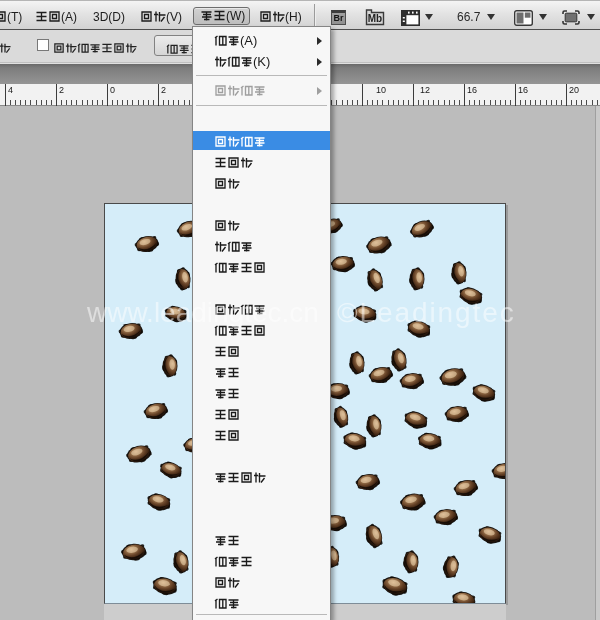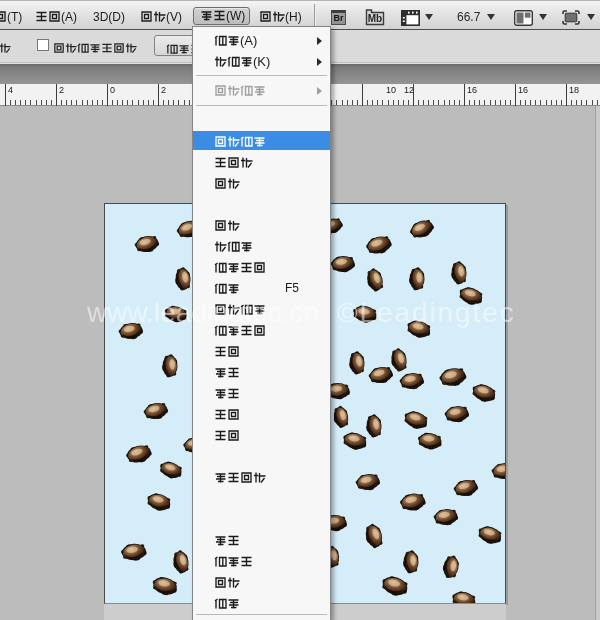--- a/index.html
+++ b/index.html
@@ -222,32 +222,32 @@
       <div class="min" style="left:316px"></div>
       <div class="min" style="left:321px"></div>
       <div class="min" style="left:326px"></div>
       <div class="min" style="left:331px"></div>
       <div class="min" style="left:336px"></div>
       <div class="min" style="left:342px"></div>
       <div class="min" style="left:347px"></div>
       <div class="min" style="left:352px"></div>
       <div class="min" style="left:357px"></div>
       <div class="maj" style="left:362px"></div>
-      <div class="rnum" style="left:386px">10</div>
+      <div class="rnum" style="left:376px">10</div>
       <div class="min" style="left:367px"></div>
       <div class="min" style="left:372px"></div>
       <div class="min" style="left:377px"></div>
       <div class="min" style="left:382px"></div>
       <div class="min" style="left:388px"></div>
       <div class="min" style="left:393px"></div>
       <div class="min" style="left:398px"></div>
       <div class="min" style="left:403px"></div>
       <div class="min" style="left:408px"></div>
       <div class="maj" style="left:413px"></div>
-      <div class="rnum" style="left:404px">12</div>
+      <div class="rnum" style="left:420px">12</div>
       <div class="min" style="left:418px"></div>
       <div class="min" style="left:423px"></div>
       <div class="min" style="left:428px"></div>
       <div class="min" style="left:433px"></div>
       <div class="min" style="left:438px"></div>
       <div class="min" style="left:444px"></div>
       <div class="min" style="left:449px"></div>
       <div class="min" style="left:454px"></div>
       <div class="min" style="left:459px"></div>
       <div class="maj" style="left:464px"></div>
@@ -266,21 +266,21 @@
       <div class="min" style="left:520px"></div>
       <div class="min" style="left:525px"></div>
       <div class="min" style="left:530px"></div>
       <div class="min" style="left:535px"></div>
       <div class="min" style="left:540px"></div>
       <div class="min" style="left:546px"></div>
       <div class="min" style="left:551px"></div>
       <div class="min" style="left:556px"></div>
       <div class="min" style="left:561px"></div>
       <div class="maj" style="left:566px"></div>
-      <div class="rnum" style="left:569px">18</div>
+      <div class="rnum" style="left:569px">20</div>
       <div class="min" style="left:571px"></div>
       <div class="min" style="left:576px"></div>
       <div class="min" style="left:581px"></div>
       <div class="min" style="left:586px"></div>
       <div class="min" style="left:592px"></div>
       <div class="min" style="left:597px"></div>
     </div>
 
   <div id="appbar">
     <div class="mb" style="left:-6px"><svg class="cg" width="13" height="13" viewBox="0 0 13 13" style="vertical-align:-2px">
@@ -441,25 +441,20 @@
         </svg></div>
       <div class="mi" style="top:230px"><svg class="cg" width="13" height="13" viewBox="0 0 13 13" style="vertical-align:-2px">
           <path d="M2 2.5v9M1 4l2.5-2M5.5 2.5h6.5v8.5H5.5zM8.8 2.5v8.5"></path>
         </svg><svg class="cg" width="13" height="13" viewBox="0 0 13 13" style="vertical-align:-2px">
           <path d="M1.5 3h10M3 5.5h8M2 8h9.5M6.5 3v8.5M4 10.5h5.5"></path>
         </svg><svg class="cg" width="13" height="13" viewBox="0 0 13 13" style="vertical-align:-2px">
           <path d="M1.5 2.5h10M1.5 6.5h10M1.5 10.5h10M6.5 2.5v8"></path>
         </svg><svg class="cg" width="13" height="13" viewBox="0 0 13 13" style="vertical-align:-2px">
           <path d="M2 2h9v9H2zM4.5 4.5h4v4h-4z"></path>
         </svg></div>
-      <div class="mi" style="top:251px"><svg class="cg" width="13" height="13" viewBox="0 0 13 13" style="vertical-align:-2px">
-          <path d="M2 2.5v9M1 4l2.5-2M5.5 2.5h6.5v8.5H5.5zM8.8 2.5v8.5"></path>
-        </svg><svg class="cg" width="13" height="13" viewBox="0 0 13 13" style="vertical-align:-2px">
-          <path d="M1.5 3h10M3 5.5h8M2 8h9.5M6.5 3v8.5M4 10.5h5.5"></path>
-        </svg><span class="acc">F5</span></div>
       <div class="mi" style="top:272px"><svg class="cg" width="13" height="13" viewBox="0 0 13 13" style="vertical-align:-2px">
           <path d="M2 2h9v9H2zM4.5 4.5h4v4h-4z"></path>
         </svg><svg class="cg" width="13" height="13" viewBox="0 0 13 13" style="vertical-align:-2px">
           <path d="M3 1.5v10M1 4.5h4M6.5 2v9.5M5.5 5h7M11.5 7l-3.5 4.5"></path>
         </svg><svg class="cg" width="13" height="13" viewBox="0 0 13 13" style="vertical-align:-2px">
           <path d="M2 2.5v9M1 4l2.5-2M5.5 2.5h6.5v8.5H5.5zM8.8 2.5v8.5"></path>
         </svg><svg class="cg" width="13" height="13" viewBox="0 0 13 13" style="vertical-align:-2px">
           <path d="M1.5 3h10M3 5.5h8M2 8h9.5M6.5 3v8.5M4 10.5h5.5"></path>
         </svg></div>
       <div class="mi" style="top:293px"><svg class="cg" width="13" height="13" viewBox="0 0 13 13" style="vertical-align:-2px">

